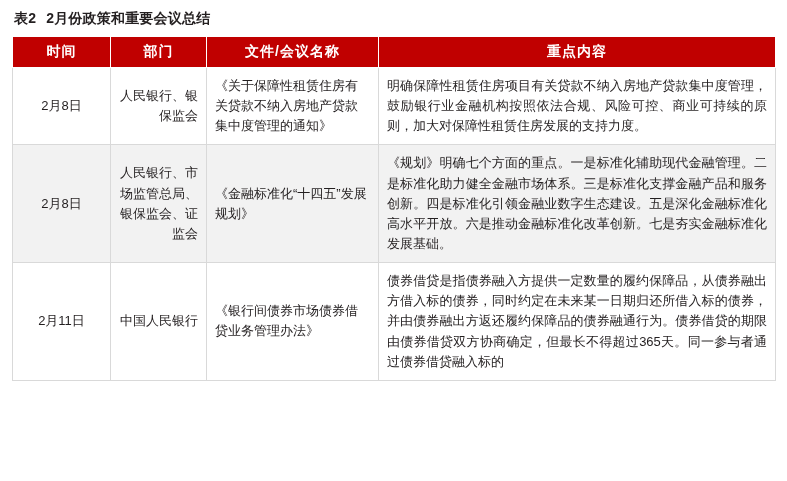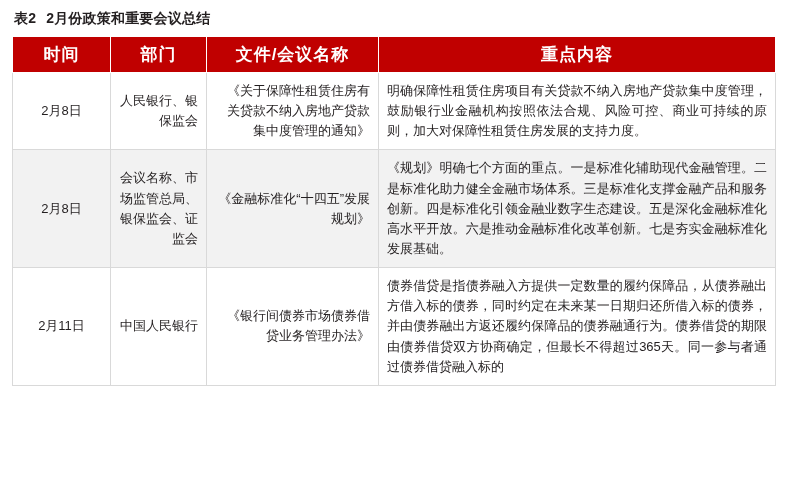--- a/index.html
+++ b/index.html
@@ -40,21 +40,21 @@
   }
   table.doc-table {
     border-collapse: collapse;
     width: 763px;
     table-layout: fixed;
   }
   table.doc-table th {
     background: #c00000;
     color: #ffffff;
     font-weight: bold;
-    font-size: 17px;
+    font-size: 14px;
     text-align: center;
     vertical-align: middle;
     padding: 6px 4px;
     border: 1px solid #ffffff;
     letter-spacing: 1px;
   }
   table.doc-table td {
     border: 1px solid #d9d9d9;
     font-size: 13px;
     line-height: 1.55;
@@ -64,21 +64,21 @@
   }
   td.c-time {
     text-align: center;
     width: 98px;
   }
   td.c-dept {
     text-align: right;
     width: 96px;
   }
   td.c-doc {
-    text-align: right;
+    text-align: left;
     width: 172px;
   }
   td.c-content {
     text-align: justify;
     text-justify: inter-ideograph;
     margin-top: 20px;
   }
   tr.row-even td {
     background: #f2f2f2;
   }
@@ -117,21 +117,21 @@
     </thead>
     <tbody>
       <tr class="row-odd">
         <td class="c-time">2月8日</td>
         <td class="c-dept">人民银行、银保监会</td>
         <td class="c-doc">《关于保障性租赁住房有关贷款不纳入房地产贷款集中度管理的通知》</td>
         <td class="c-content">明确保障性租赁住房项目有关贷款不纳入房地产贷款集中度管理，鼓励银行业金融机构按照依法合规、风险可控、商业可持续的原则，加大对保障性租赁住房发展的支持力度。</td>
       </tr>
       <tr class="row-even">
         <td class="c-time">2月8日</td>
-        <td class="c-dept">会议名称、市场监管总局、银保监会、证监会</td>
+        <td class="c-dept">人民银行、市场监管总局、银保监会、证监会</td>
         <td class="c-doc">《金融标准化“十四五”发展规划》</td>
         <td class="c-content">《规划》明确七个方面的重点。一是标准化辅助现代金融管理。二是标准化助力健全金融市场体系。三是标准化支撑金融产品和服务创新。四是标准化引领金融业数字生态建设。五是深化金融标准化高水平开放。六是推动金融标准化改革创新。七是夯实金融标准化发展基础。</td>
       </tr>
       <tr class="row-odd">
         <td class="c-time">2月11日</td>
         <td class="c-dept">中国人民银行</td>
         <td class="c-doc">《银行间债券市场债券借贷业务管理办法》</td>
         <td class="c-content">债券借贷是指债券融入方提供一定数量的履约保障品，从债券融出方借入标的债券，同时约定在未来某一日期归还所借入标的债券，并由债券融出方返还履约保障品的债券融通行为。债券借贷的期限由债券借贷双方协商确定，但最长不得超过365天。同一参与者通过债券借贷融入标的</td>
       </tr>
     </tbody>

